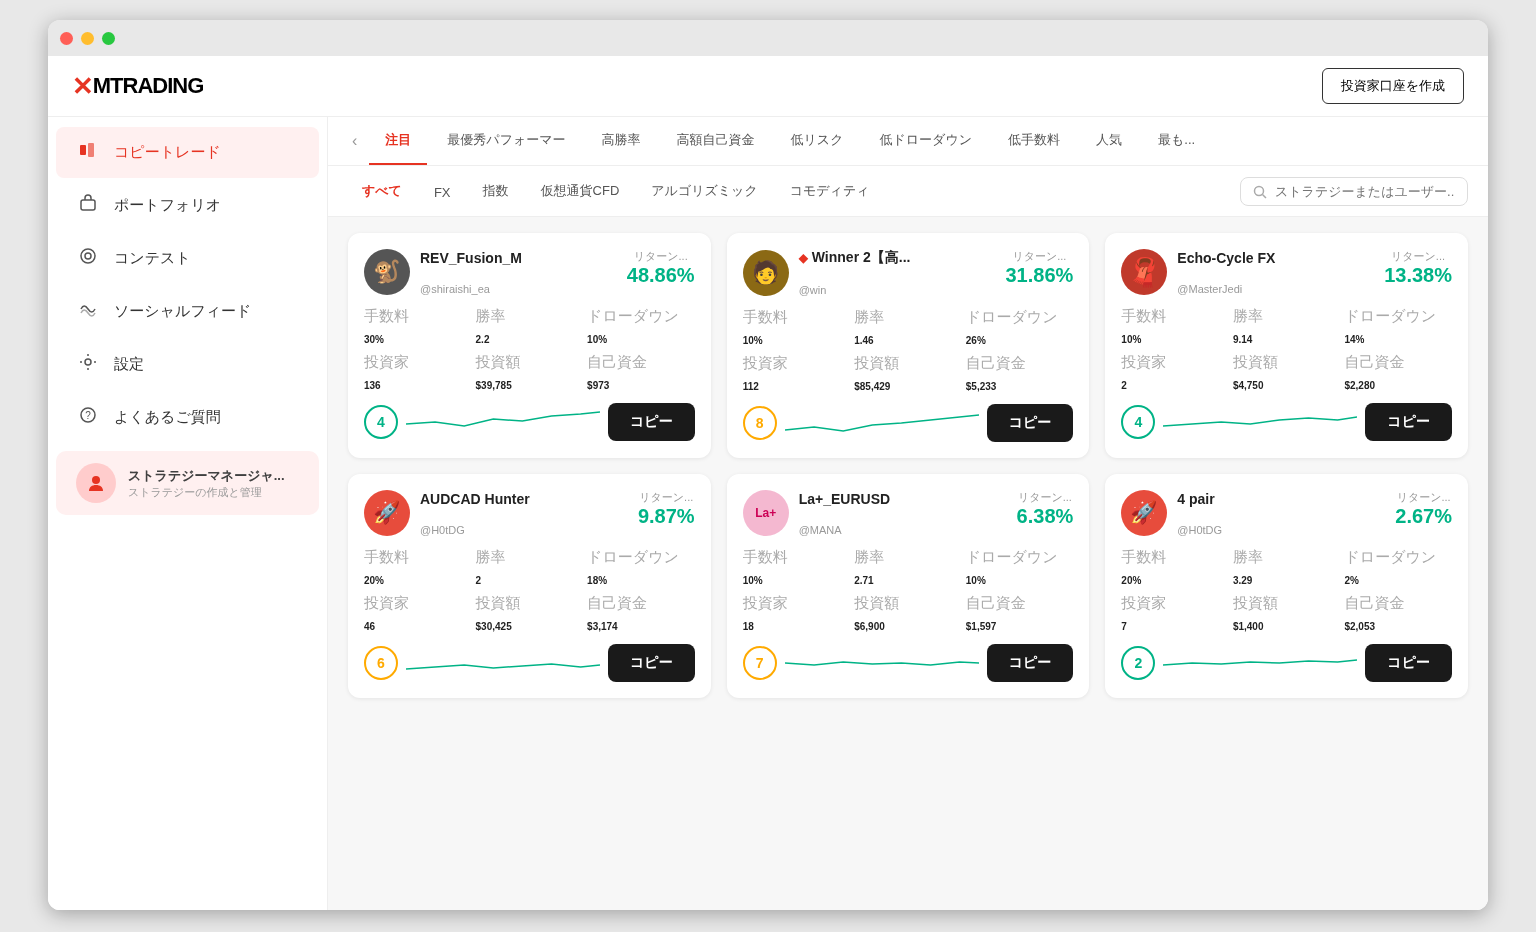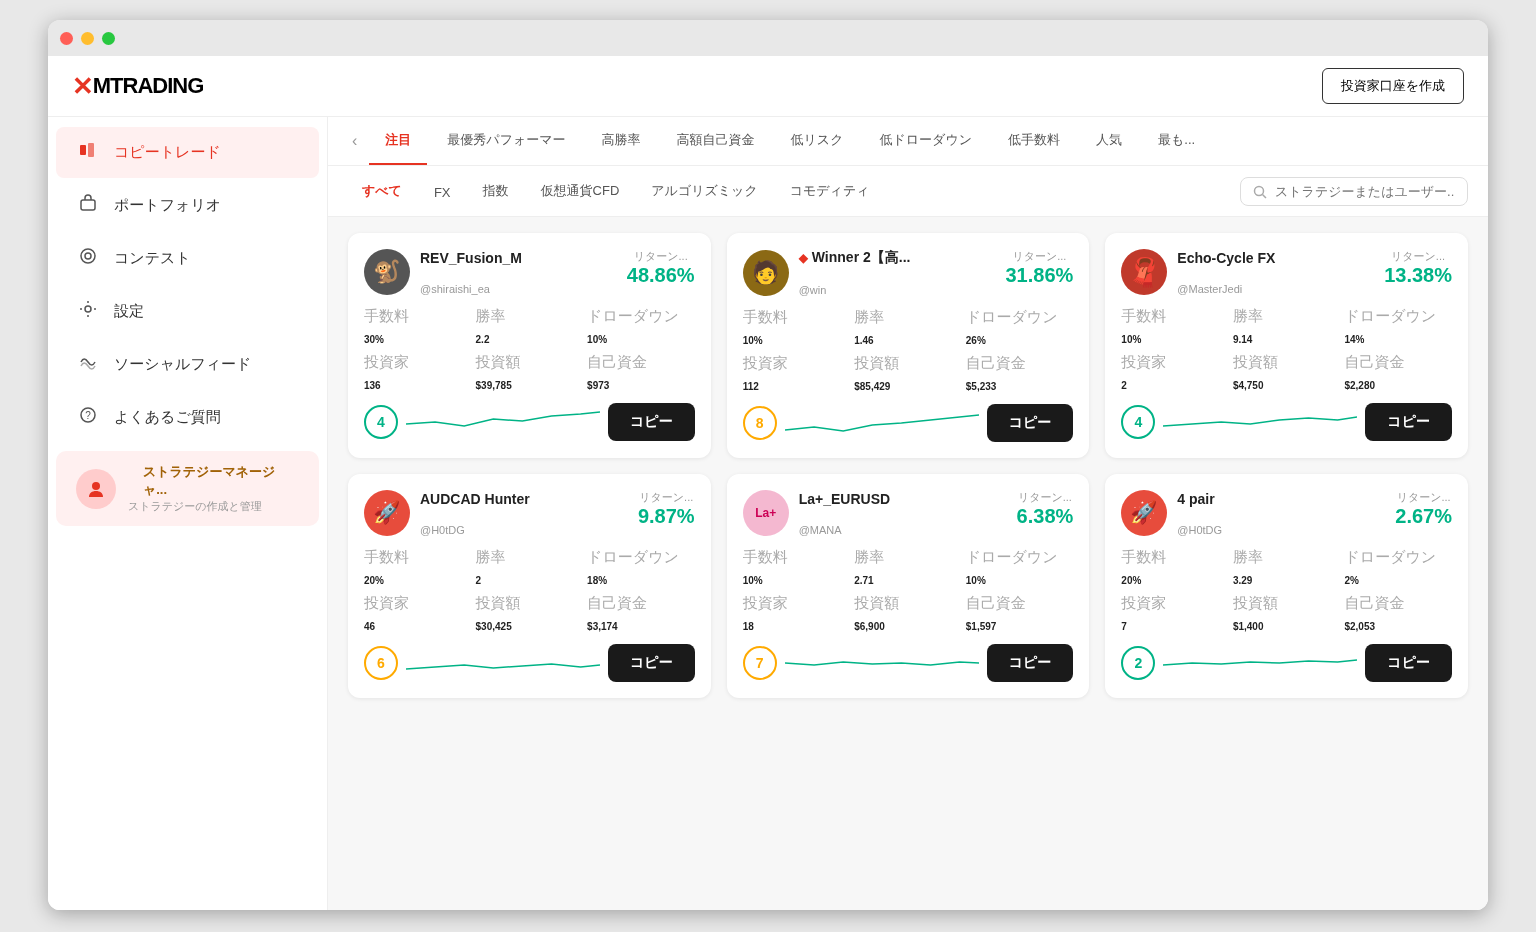--- a/index.html
+++ b/index.html
@@ -98,21 +98,21 @@
       width: 40px; height: 40px;
       background: #ffcccc;
       border-radius: 50%;
       display: flex;
       align-items: center;
       justify-content: center;
       font-size: 18px;
       color: #e63322;
     }
     .manager-text { display: flex; flex-direction: column; }
-    .manager-title { font-size: 13px; font-weight: 600; color: #a16207; margin-left: 15px; }
+    .manager-title { font-size: 13px; font-weight: 600; color: #404040; }
     .manager-sub { font-size: 11px; color: #999; }
 
     
     .content { flex: 1; overflow: hidden; display: flex; flex-direction: column; background: #f7f7f7; }
 
     
     .tab-nav {
       display: flex;
       align-items: center;
       background: white;
@@ -314,34 +314,34 @@
             <svg width="20" height="20" viewBox="0 0 20 20" fill="none">
                 <circle cx="10" cy="10" r="7" stroke="#555" stroke-width="1.5"></circle>
                 <circle cx="10" cy="10" r="3" stroke="#555" stroke-width="1.5"></circle>
               </svg>
           </span>
           <span>コンテスト</span>
         </div>
         <div class="sidebar-item">
           <span class="sidebar-icon">
             <svg width="20" height="20" viewBox="0 0 20 20" fill="none">
+                <path d="M3 10 Q6 4 10 10 Q14 16 17 10" stroke="#555" stroke-width="1.5" fill="none"></path>
+                <path d="M3 14 Q6 8 10 14 Q14 20 17 14" stroke="#555" stroke-width="1.5" fill="none" opacity="0.5"></path>
+              </svg>
+          </span>
+          <span>ソーシャルフィード</span>
+        </div>
+        <div class="sidebar-item">
+          <span class="sidebar-icon">
+            <svg width="20" height="20" viewBox="0 0 20 20" fill="none">
                 <circle cx="10" cy="10" r="3" stroke="#555" stroke-width="1.5"></circle>
                 <path d="M10 2v2M10 16v2M2 10h2M16 10h2" stroke="#555" stroke-width="1.5"></path>
               </svg>
           </span>
           <span>設定</span>
-        </div>
-        <div class="sidebar-item">
-          <span class="sidebar-icon">
-            <svg width="20" height="20" viewBox="0 0 20 20" fill="none">
-                <path d="M3 10 Q6 4 10 10 Q14 16 17 10" stroke="#555" stroke-width="1.5" fill="none"></path>
-                <path d="M3 14 Q6 8 10 14 Q14 20 17 14" stroke="#555" stroke-width="1.5" fill="none" opacity="0.5"></path>
-              </svg>
-          </span>
-          <span>ソーシャルフィード</span>
         </div>
         <div class="sidebar-item">
           <span class="sidebar-icon">
             <svg width="20" height="20" viewBox="0 0 20 20" fill="none">
                 <circle cx="10" cy="10" r="7" stroke="#555" stroke-width="1.5"></circle>
                 <text x="10" y="14" text-anchor="middle" font-size="10" fill="#555">?</text>
               </svg>
           </span>
           <span>よくあるご質問</span>
         </div>

